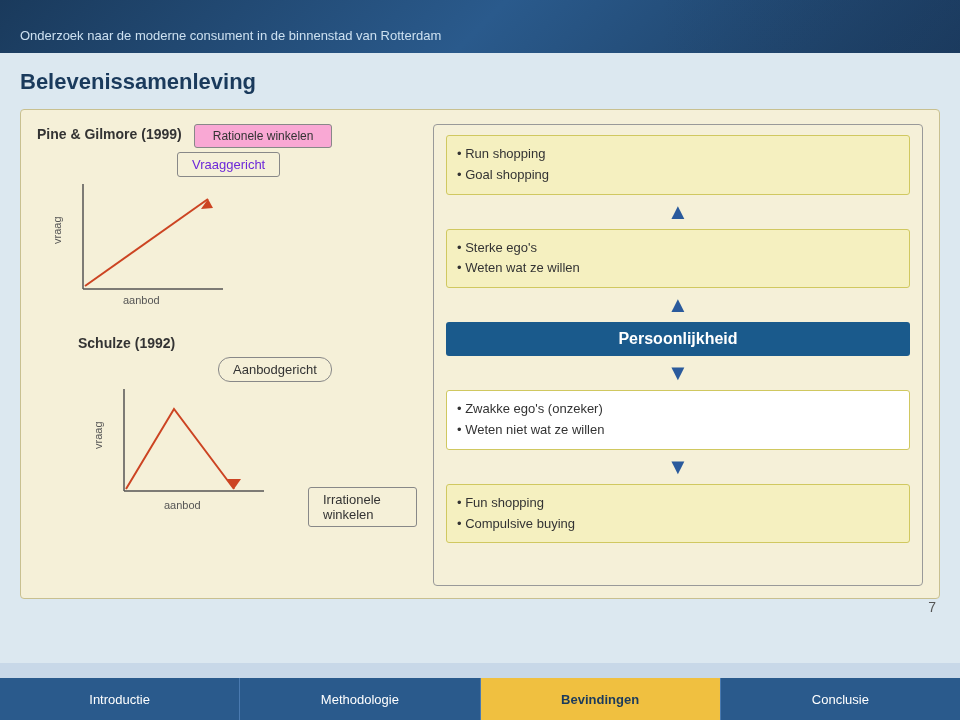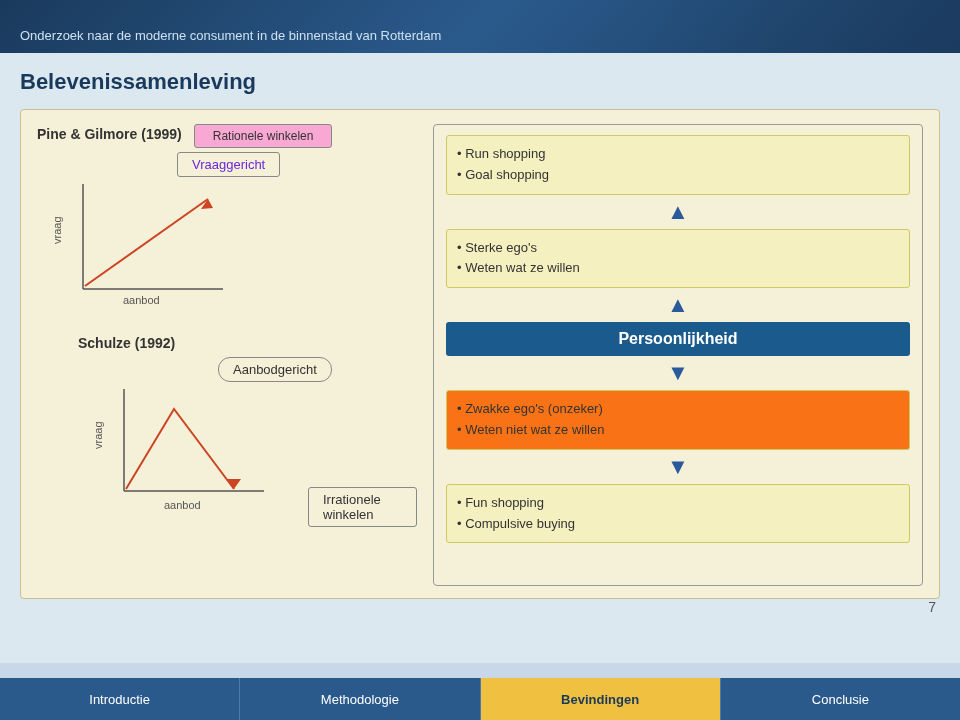--- a/index.html
+++ b/index.html
@@ -185,21 +185,21 @@
       background: #f5f0c0;
       border: 1px solid #d0c860;
     }
 
     .right-section.mid-yellow {
       background: #f5f0c0;
       border: 1px solid #d0c860;
     }
 
     .right-section.bottom-yellow {
-      background: #f97316;
+      background: #ffffff;
       border: 1px solid #d0c860;
     }
 
     .right-section.bottom-yellow2 {
       background: #f5f0c0;
       border: 1px solid #d0c860;
     }
 
     .arrow-up {
       text-align: center;

